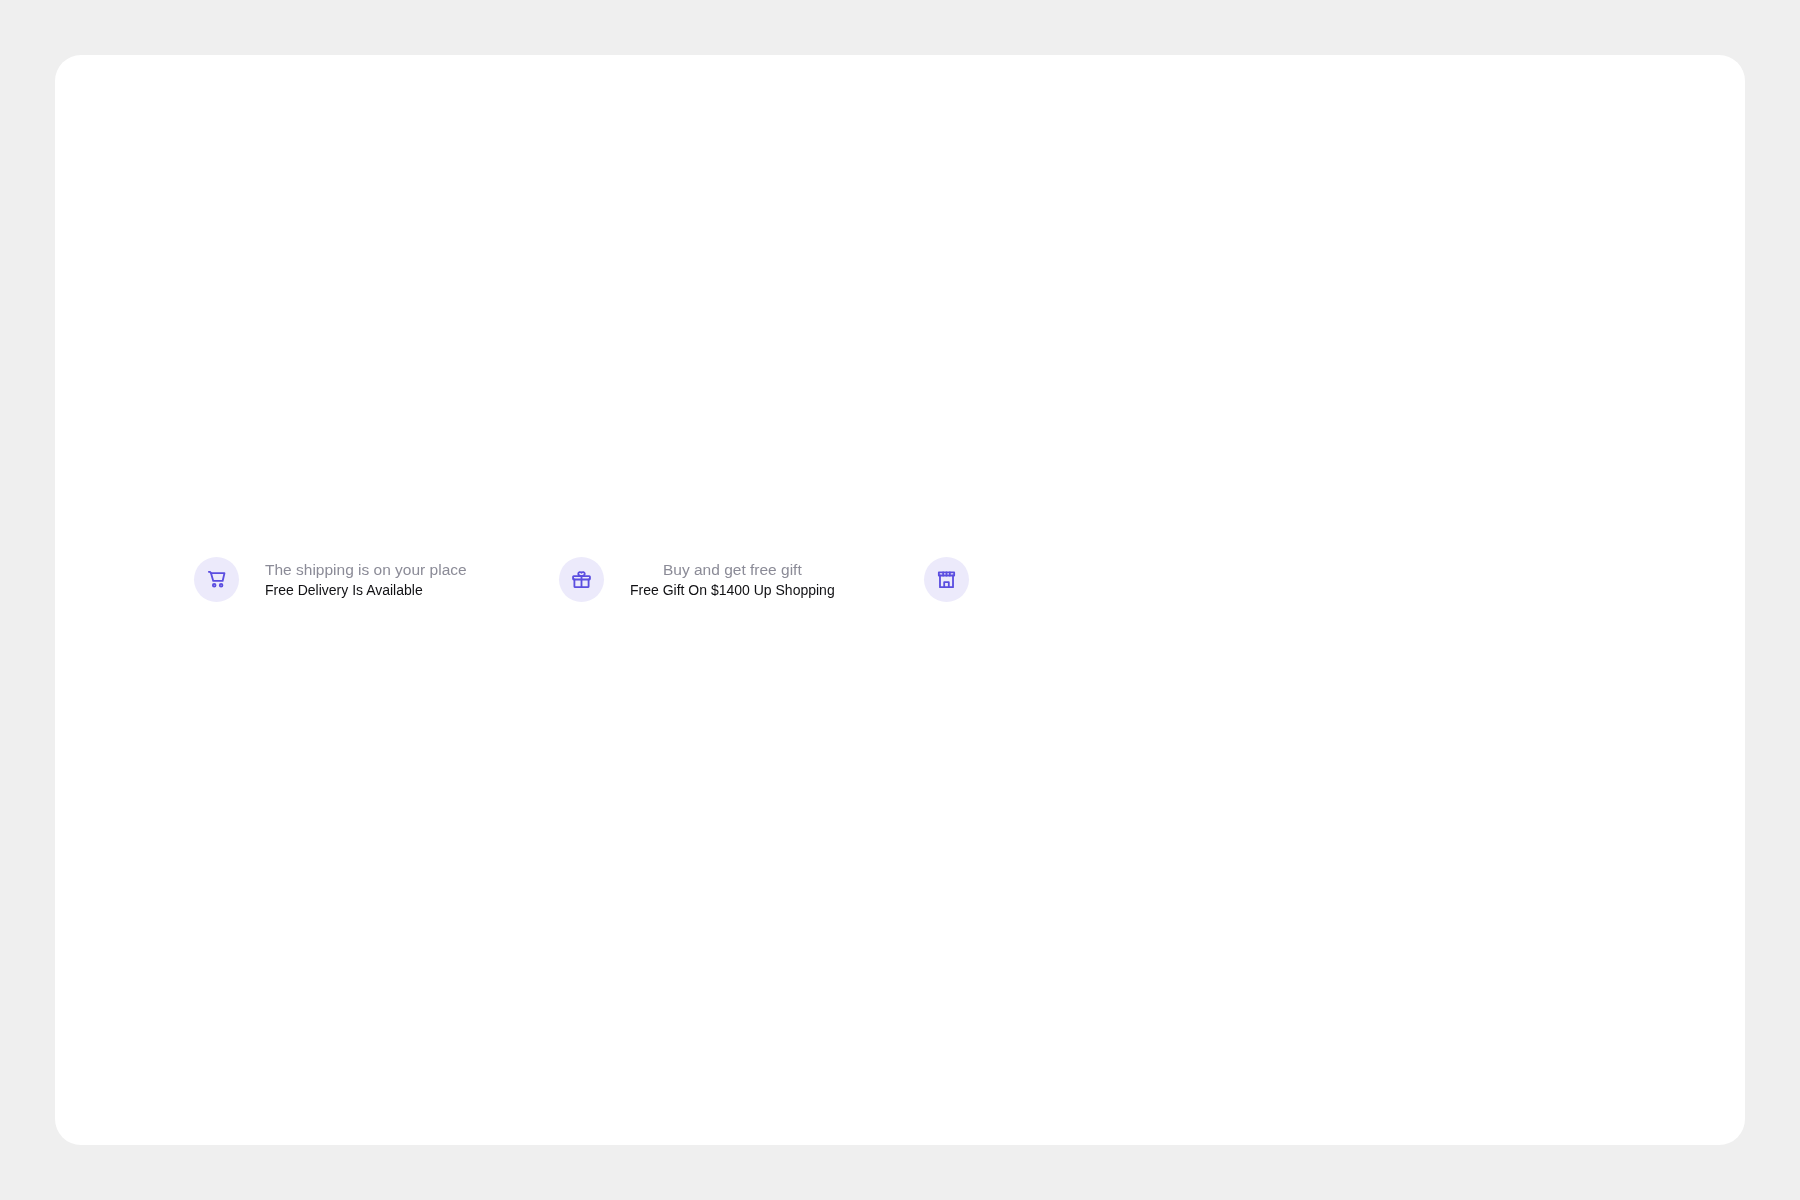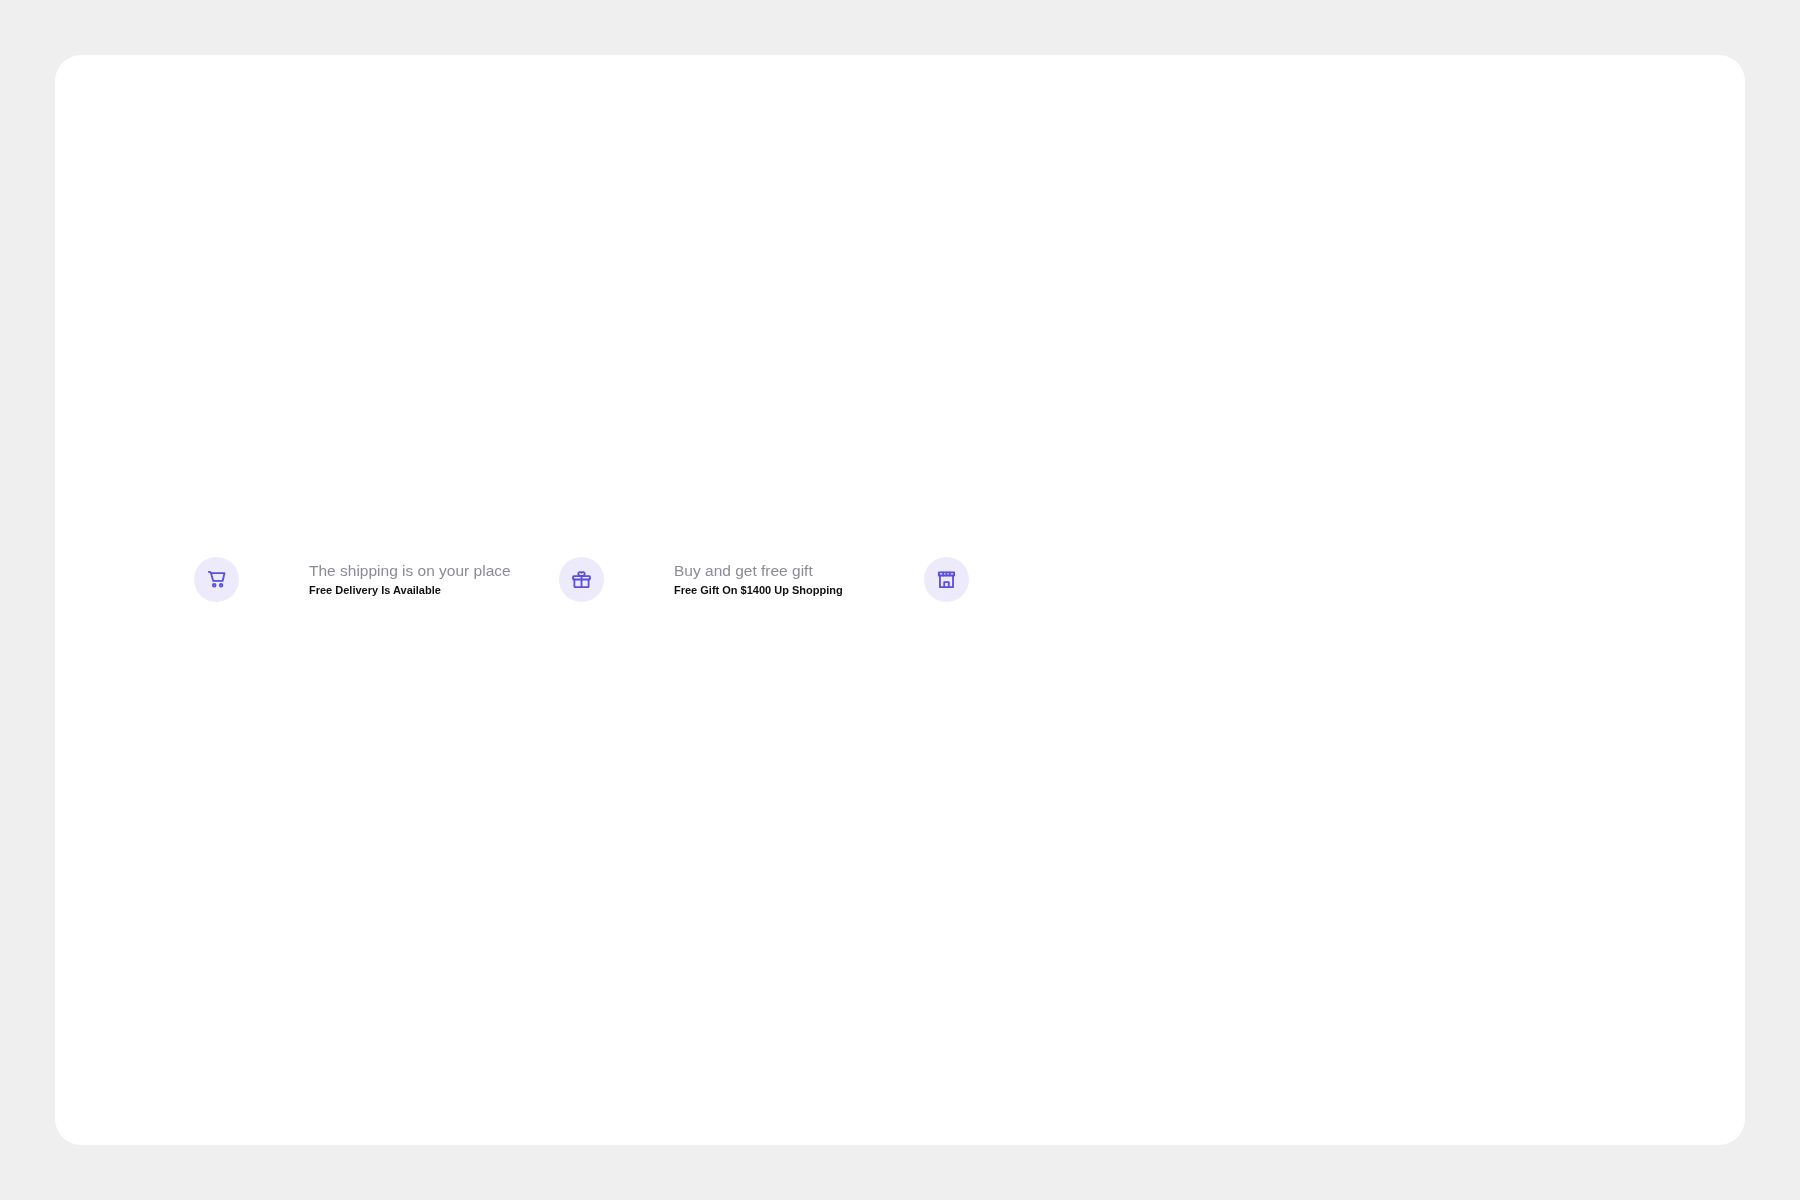--- a/index.html
+++ b/index.html
@@ -44,21 +44,21 @@
   }
 
   .feature-item {
     display: flex;
     align-items: center;
     gap: 26px;
     flex: 0 0 auto;
   }
 
   .feature-item:nth-child(1) { width: 365px; }
-  .feature-item:nth-child(2) { width: 365px; }
+  .feature-item:nth-child(2) { width: 365px; text-align: center; }
   .feature-item:nth-child(3) { width: 360px; }
   .feature-item:nth-child(4) { width: 300px; }
 
   .icon-circle {
     width: 45px;
     height: 45px;
     border-radius: 50%;
     background: #eceafb;
     display: flex;
     align-items: center;
@@ -70,36 +70,35 @@
     width: 23px;
     height: 23px;
     display: block;
   }
 
   .feature-text {
     display: flex;
     flex-direction: column;
     gap: 6px;
     min-width: 0;
-    margin-left: 44px;
   }
 
   .feature-subtitle {
     font-size: 15.5px;
     line-height: 1;
     color: #8b8b97;
     font-weight: 400;
     white-space: nowrap;
   }
 
   .feature-title {
-    font-size: 11px;
+    font-size: 14px;
     line-height: 1;
     color: #111114;
-    font-weight: 700;
+    font-weight: 400;
     white-space: nowrap;
   }
 </style>
 </head>
 <body>
 
 <div class="page">
   <div class="card">
 
     <div class="features-strip">

